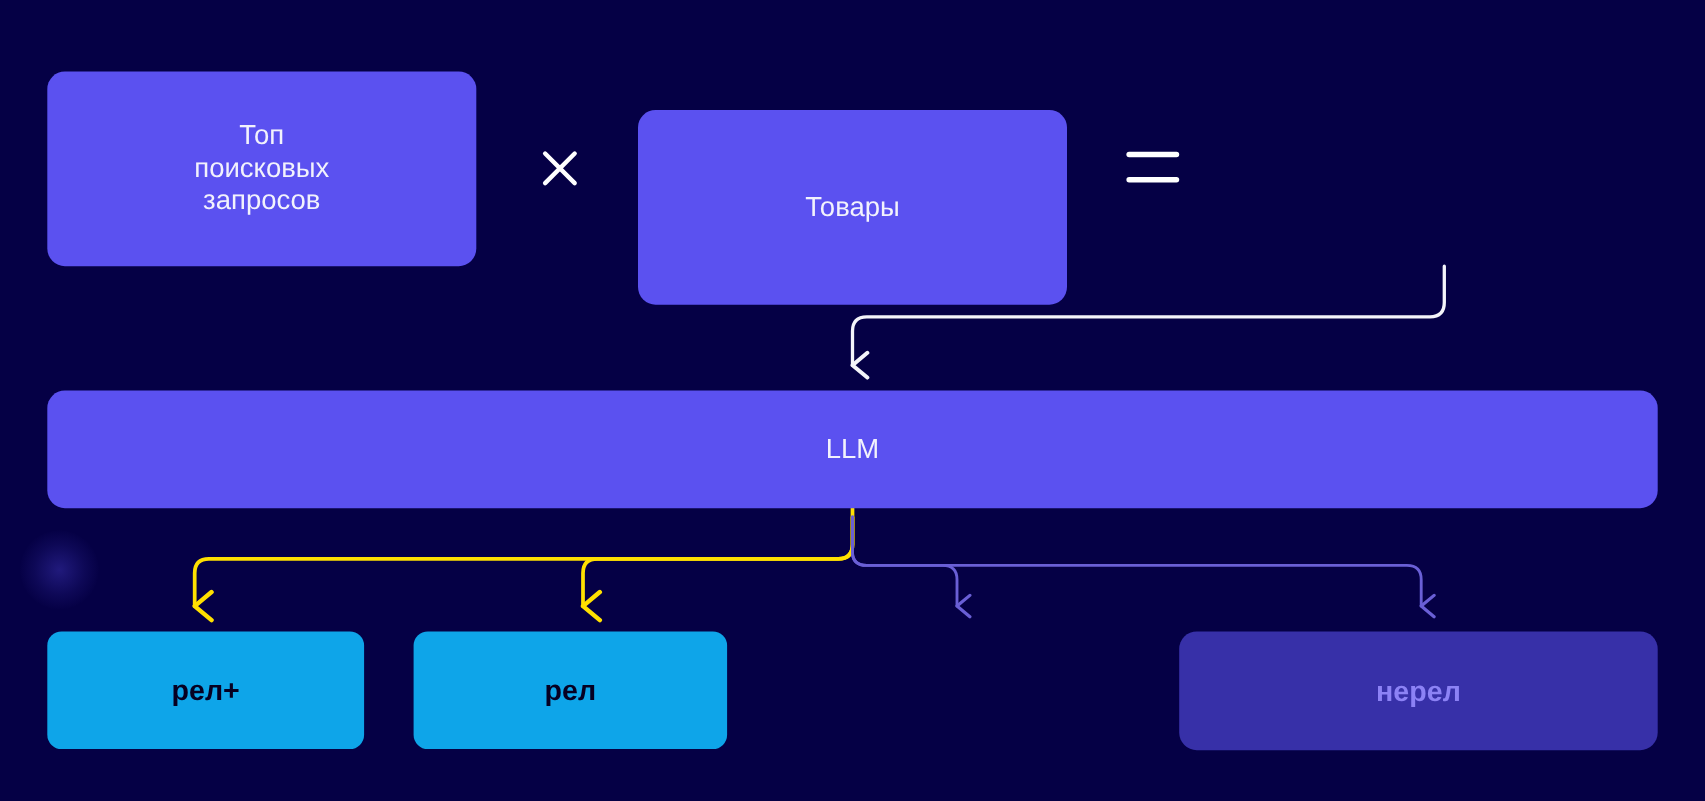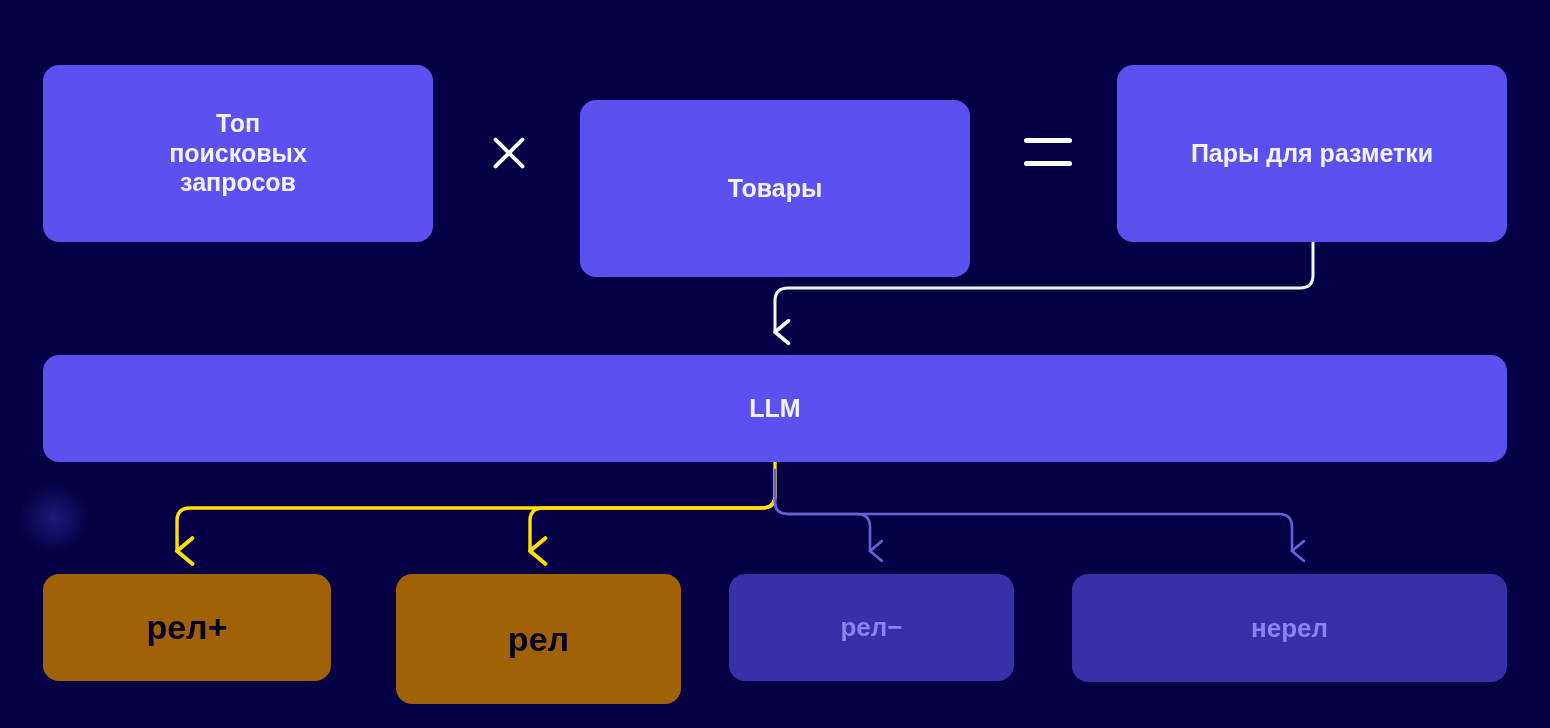--- a/index.html
+++ b/index.html
@@ -44,43 +44,44 @@
     display: flex;
     align-items: center;
     justify-content: center;
     text-align: center;
     line-height: 1.18;
   }
   .box-primary {
     background: #5B51F0;
     color: #F2F2FC;
     font-size: 25px;
-    font-weight: 700;
+    font-weight: 400;
   }
   .box-yellow {
-    background: #a16207;
+    background: #0ea5e9;
     color: #060022;
-    font-size: 34px;
+    font-size: 26px;
     font-weight: 700;
+    border-radius: 13px;
   }
   .box-muted {
     background: #3730A8;
     color: #8C82F5;
     font-size: 26px;
     font-weight: 700;
   }
   
   #box-queries  { left: 43px;   top: 65px;  width: 390px; height: 177px; }
   #box-products { left: 580px;  top: 65px;  width: 390px; height: 177px; margin-top: 35px; }
   #box-pairs    { left: 1117px; top: 65px;  width: 390px; height: 177px; }
   
   #box-llm      { left: 43px;   top: 355px; width: 1464px; height: 107px; }
   
   #box-rel-plus  { left: 43px;   top: 574px; width: 288px; height: 107px; }
-  #box-rel       { left: 396px;  top: 574px; width: 285px; height: 130px; }
+  #box-rel       { left: 376px;  top: 574px; width: 285px; height: 107px; }
   #box-rel-minus { left: 729px;  top: 574px; width: 285px; height: 107px; }
   #box-nerel     { left: 1072px; top: 574px; width: 435px; height: 108px; }
 
   .op {
     position: absolute;
     color: #FFFFFF;
   }
   #op-times { left: 487px; top: 131px; width: 44px; height: 44px; }
   #op-times::before, #op-times::after {
     content: "";
@@ -148,37 +149,31 @@
 
   <div class="box box-primary" id="box-products">
     <span style="white-space:pre-line;">Товары</span>
   </div>
 
   <div class="op" id="op-equals">
     <span class="bar b1"></span>
     <span class="bar b2"></span>
   </div>
 
-  <div class="box box-primary" id="box-pairs">
-    <span style="white-space:pre-line;">Пары для разметки</span>
-  </div>
 
   <div class="box box-primary" id="box-llm">
     <span>LLM</span>
   </div>
 
   <div class="box box-yellow" id="box-rel-plus">
     <span>рел+</span>
   </div>
 
   <div class="box box-yellow" id="box-rel">
     <span>рел</span>
   </div>
 
-  <div class="box box-muted" id="box-rel-minus">
-    <span>рел−</span>
-  </div>
 
   <div class="box box-muted" id="box-nerel">
     <span>нерел</span>
   </div>
 
 </div>
 
 </body></html>

